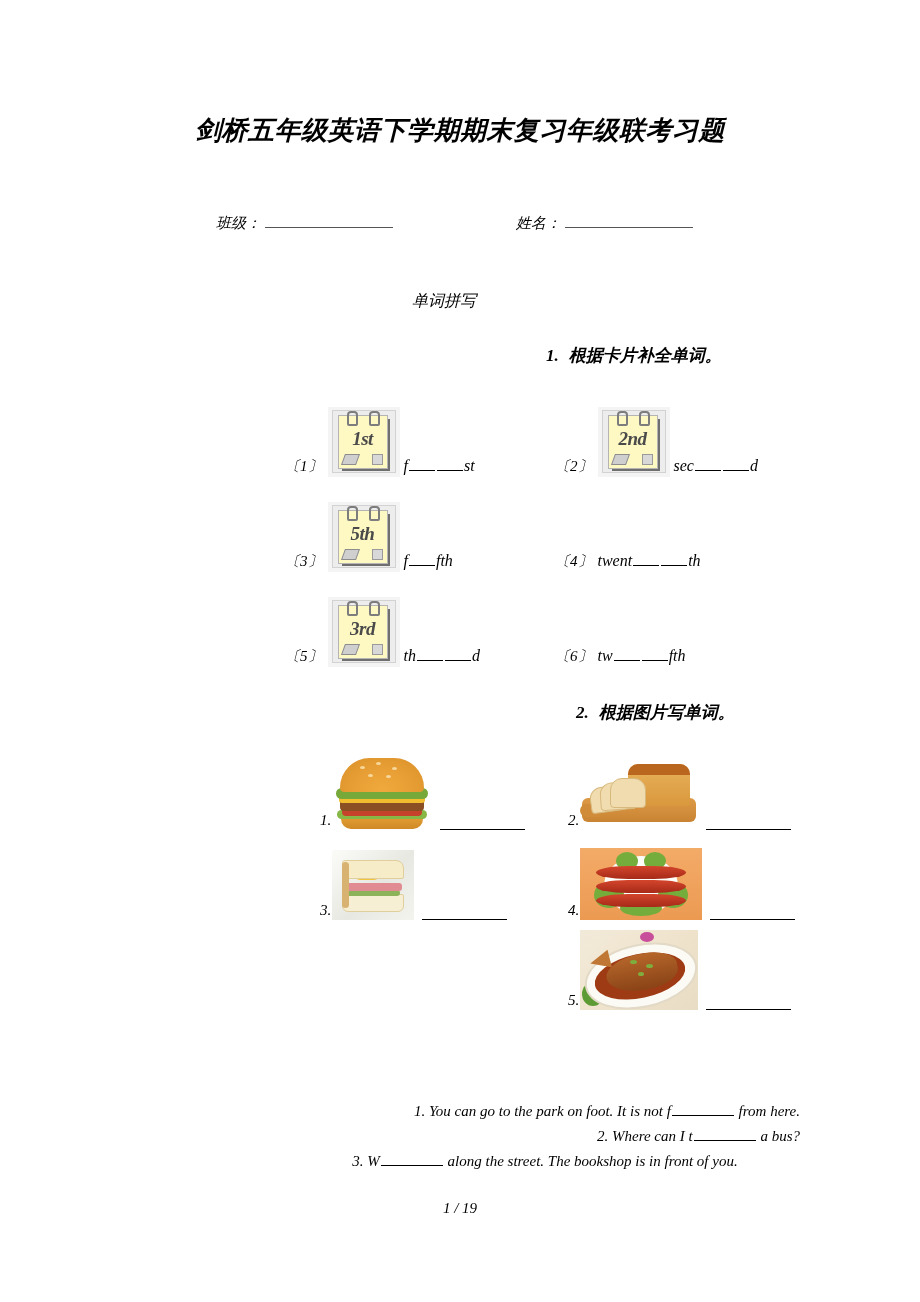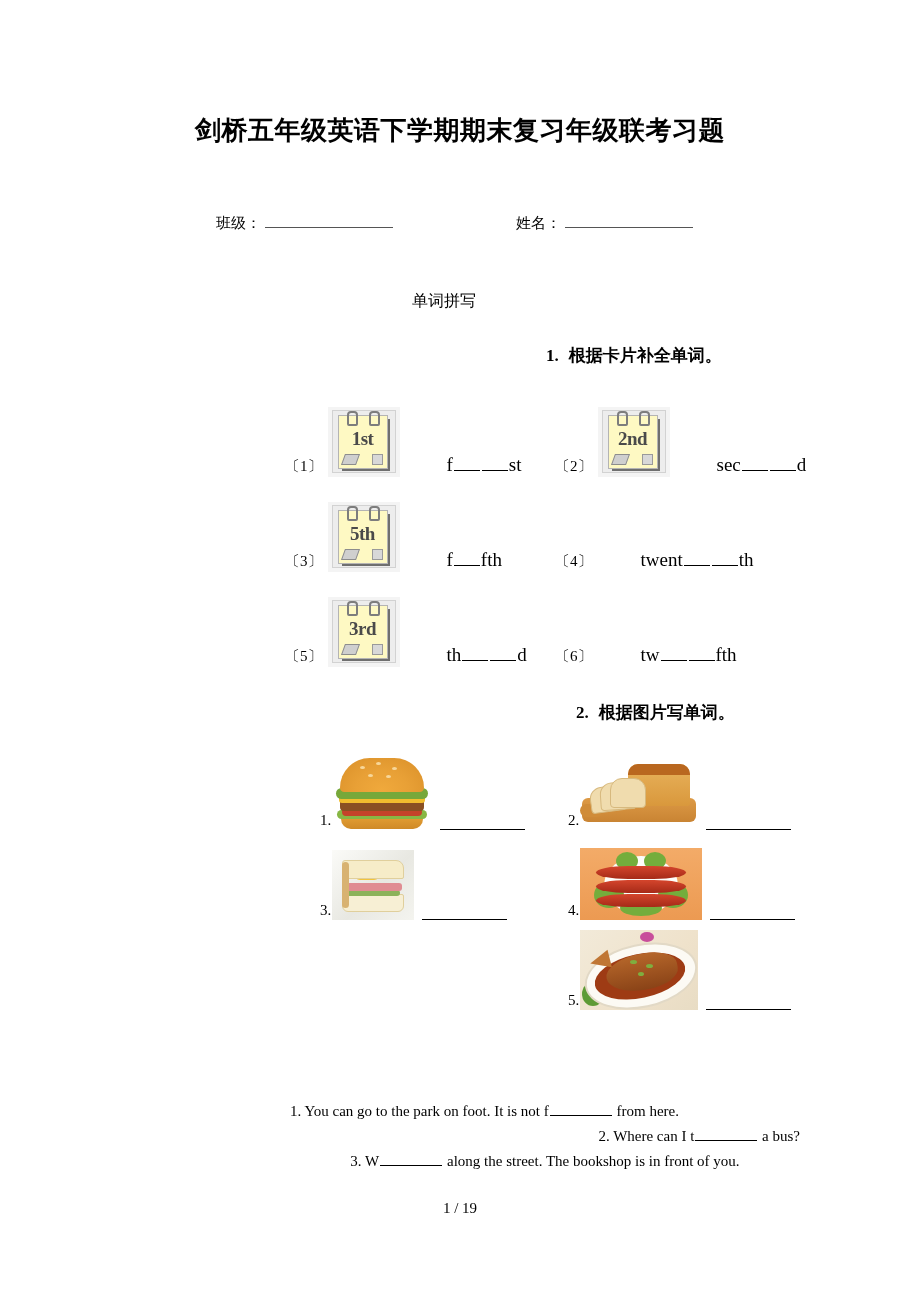--- a/index.html
+++ b/index.html
@@ -13,20 +13,21 @@
     position: relative;
     font-family: "Liberation Serif", "DejaVu Serif", serif;
     color: #000000;
     overflow: hidden;
   }
 
   .page {
     position: relative;
     width: 838px;
     height: 1302px;
+    font-style: italic;
   }
 
   
   .doc-title {
     position: absolute;
     top: 113px;
     left: 0;
     width: 920px;
     text-align: center;
     font-size: 26px;
@@ -183,25 +184,24 @@
     position: absolute;
     right: 4px;
     bottom: 3px;
     width: 9px;
     height: 9px;
     background: #d8d8d8;
     border: 1px solid #9a9a9a;
   }
 
   .card-answer {
-    font-size: 19px;
+    font-size: 16px;
     line-height: 1;
     padding-bottom: 3px;
     white-space: nowrap;
-    margin-left: 43px;
   }
   .blank-s {
     display: inline-block;
     border-bottom: 1px solid #000;
     width: 26px;
     height: 12px;
     margin: 0 1px;
   }
 
   
@@ -409,21 +409,21 @@
   
   .sentences {
     position: absolute;
     top: 1099px;
     left: 290px;
     width: 510px;
     font-size: 15px;
     line-height: 25px;
   }
   .sent { white-space: nowrap; }
-  .sent.s1 { text-align: left; }
+  .sent.s1 { text-align: right; }
   .sent.s2 { text-align: right; }
   .sent.s3 { text-align: center; }
   .blank-m {
     display: inline-block;
     border-bottom: 1px solid #000;
     width: 62px;
     height: 12px;
     margin: 0 1px;
   }
 

